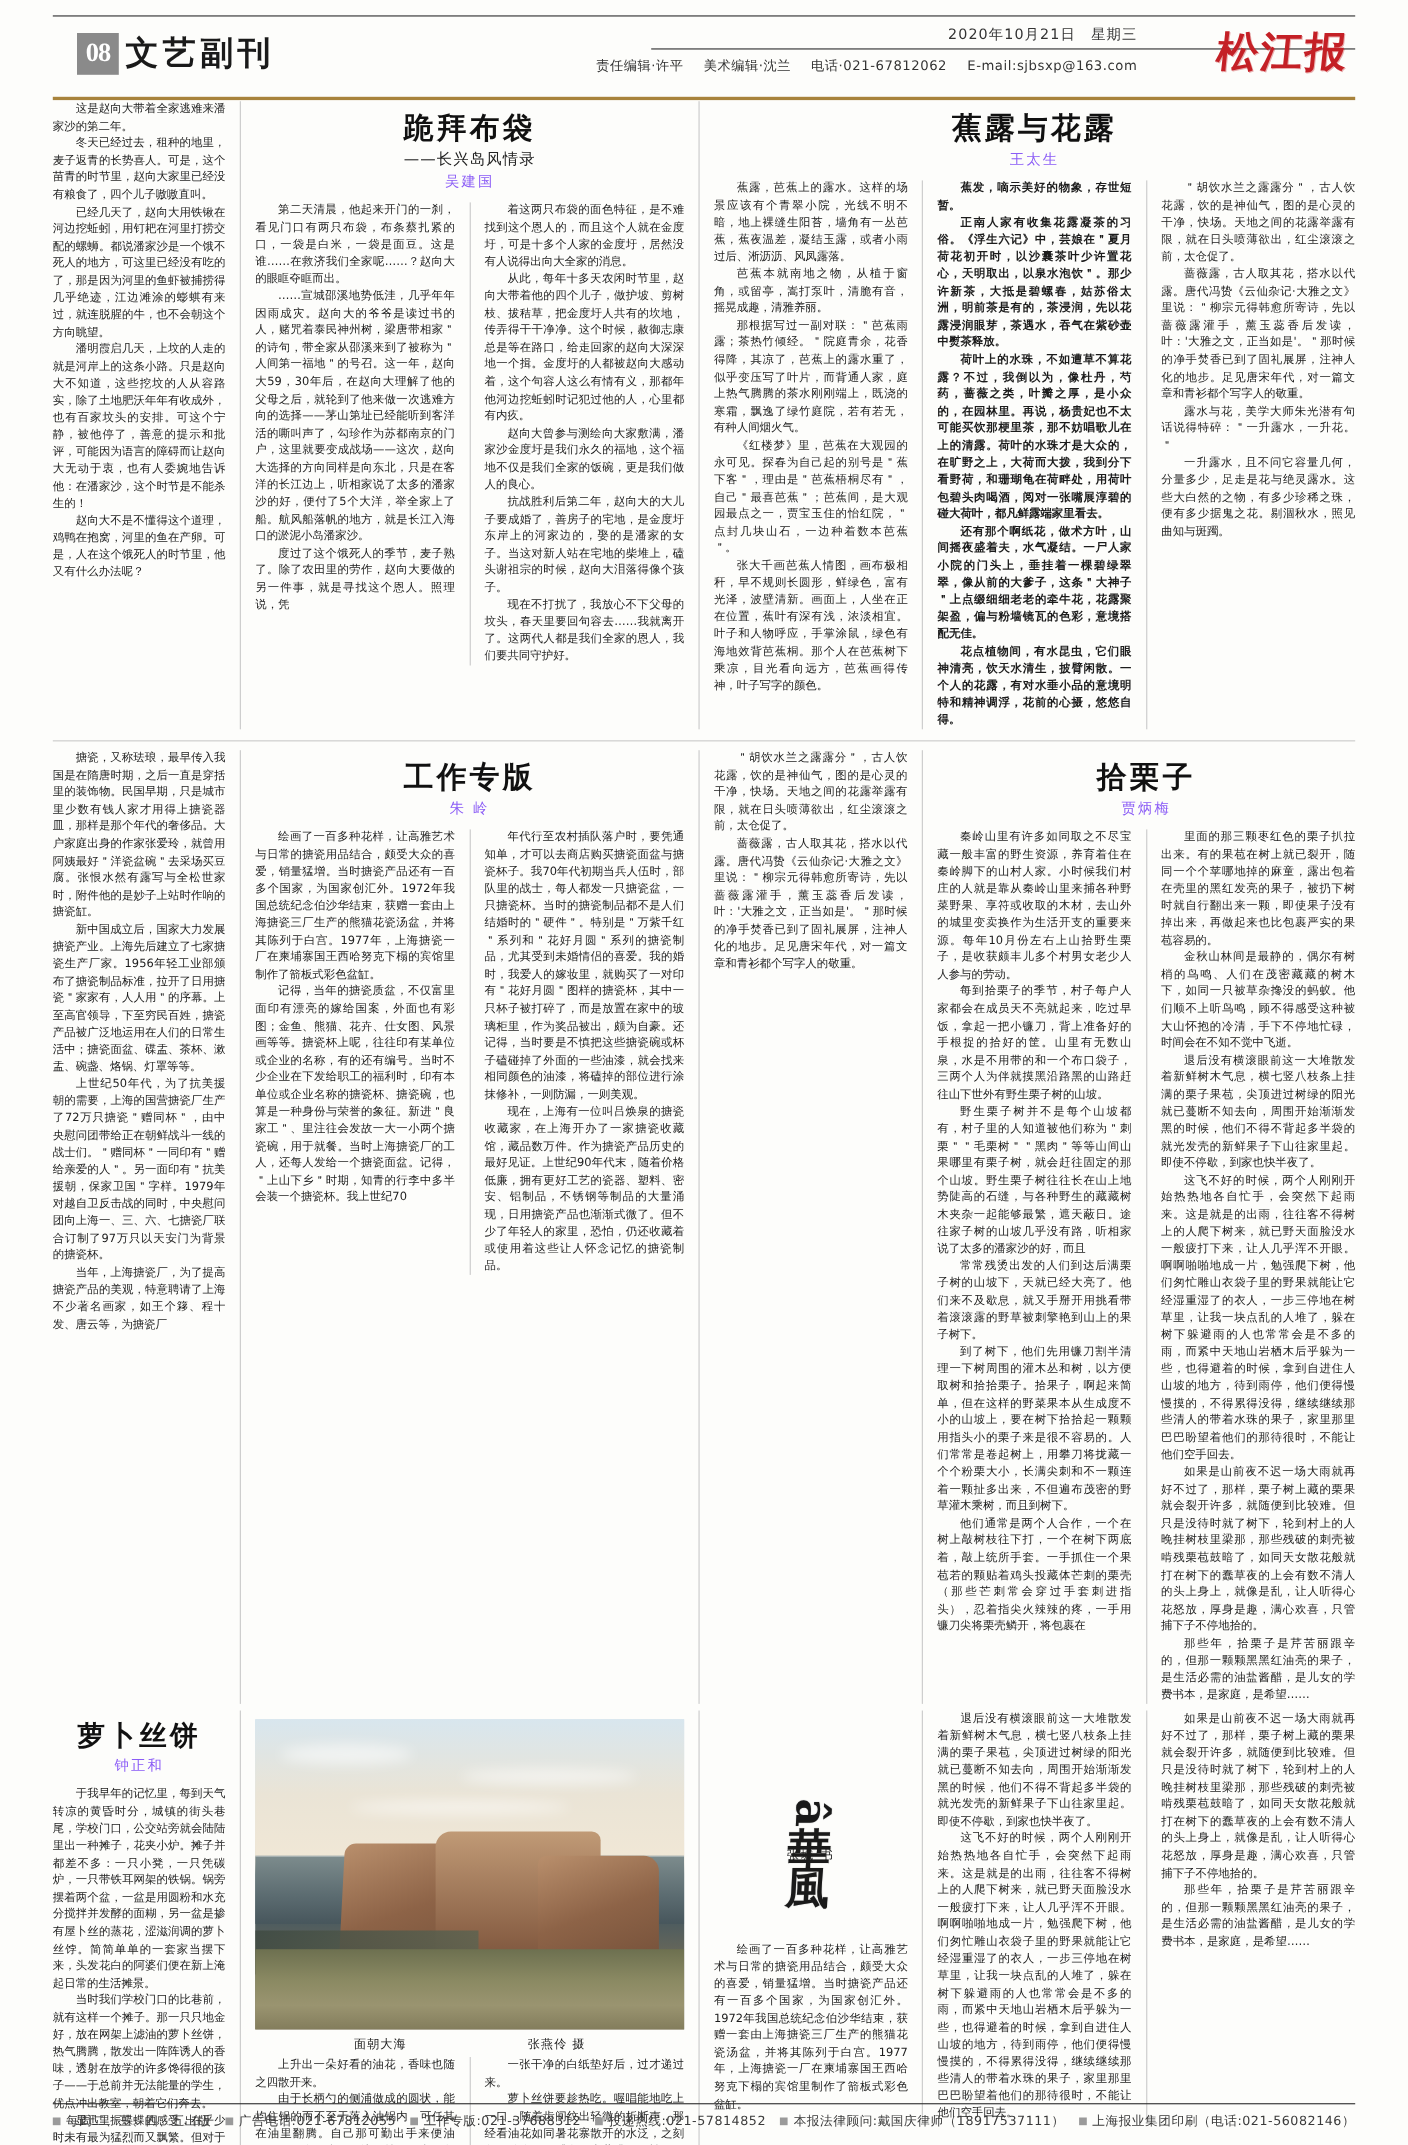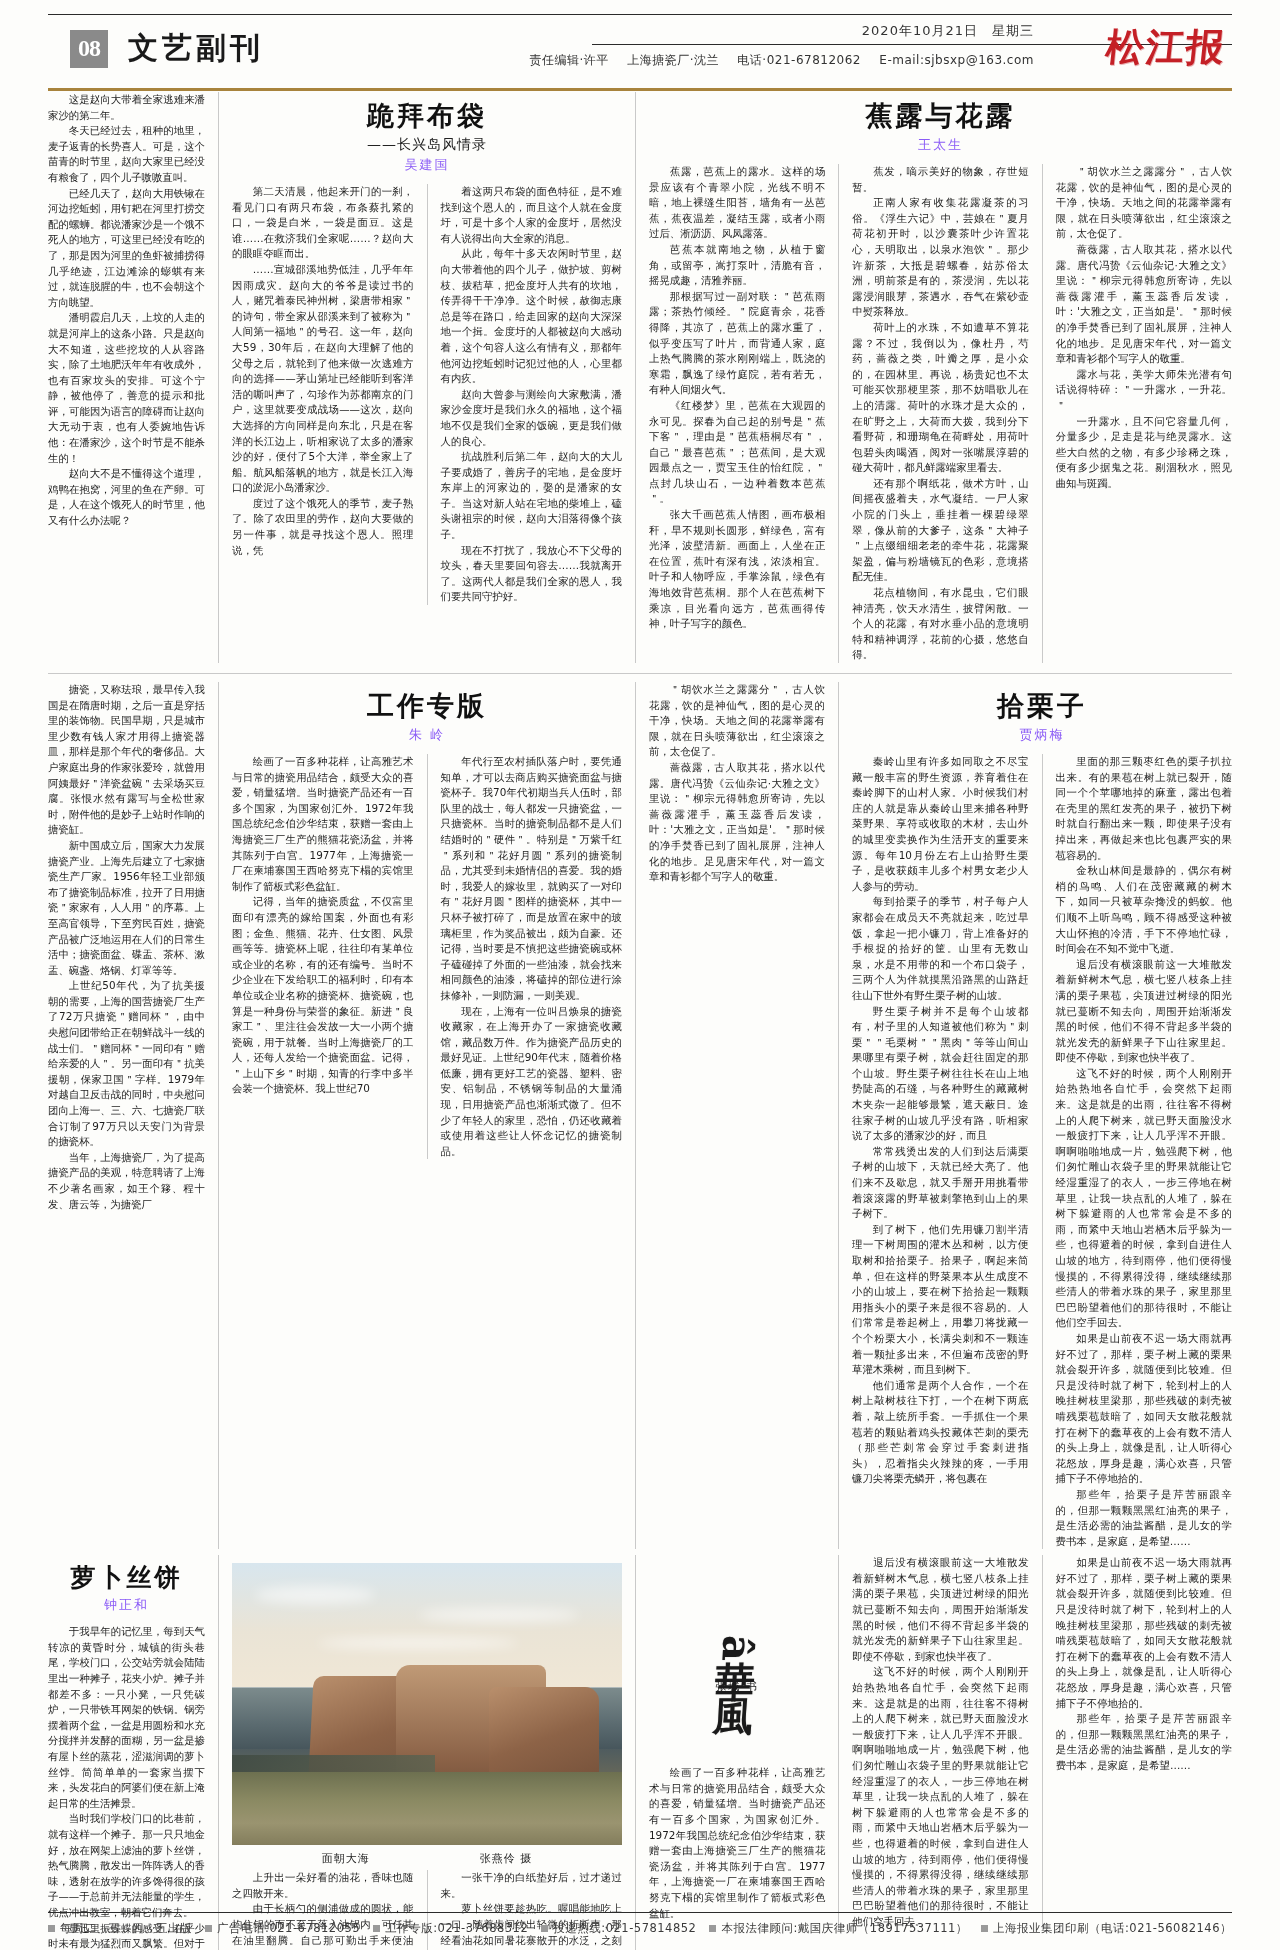--- a/index.html
+++ b/index.html
@@ -9,21 +9,21 @@
     font-family:"DejaVu Sans","Liberation Sans",sans-serif;
     color:#1a1a1a;
     -webkit-font-smoothing:antialiased;
   }
   .page{position:relative;width:1280px;height:1950px;box-sizing:border-box;padding:0 48px;}
 
   
   .masthead{position:relative;height:74px;padding-top:18px;box-sizing:border-box;}
   .rule-top{position:absolute;left:0;right:0;top:14px;height:1px;background:#2b2b2b;}
   .rule-head-right{position:absolute;right:0;top:44px;width:640px;height:1px;background:#2b2b2b;}
-  .page-flag{position:absolute;left:22px;top:28px;display:flex;align-items:center;gap:20px;}
+  .page-flag{position:absolute;left:22px;top:28px;display:flex;align-items:center;gap:6px;}
   .page-num{
     display:inline-block;background:#8a8a8a;color:#fff;font-weight:700;
     font-size:24px;line-height:1;padding:6px 8px 8px 8px;letter-spacing:-1px;
     font-family:"Liberation Serif",serif;
   }
   .section-name{
     font-size:30px;font-weight:700;letter-spacing:4px;color:#1a1a1a;
     font-family:"DejaVu Sans",sans-serif;
   }
   .date-line{
@@ -116,21 +116,21 @@
 
     <div class="page-flag">
       <span class="page-num">08</span>
       <span class="section-name">文艺副刊</span>
     </div>
 
     <div class="date-line">2020年10月21日　星期三</div>
 
     <div class="credit-line">
       <span>责任编辑·许平</span>
-      <span>上海搪瓷厂·沈兰</span>
+      <span>美术编辑·沈兰</span>
       <span>电话·021-67812062</span>
       <span>E-mail:sjbsxp@163.com</span>
     </div>
 
     <div class="logo">松江报</div>
   </div>
   <div class="gold-rule"></div>
 
   <div class="content">
 
@@ -174,21 +174,21 @@
         <div class="byline">王太生</div>
         <div class="cols">
           <div class="col" style="width:185px;">
             <p class="body">蕉露，芭蕉上的露水。这样的场景应该有个青翠小院，光线不明不暗，地上裸缝生阳苔，墙角有一丛芭蕉，蕉夜温差，凝结玉露，或者小雨过后、淅沥沥、风凤露落。</p>
             <p class="body">芭蕉本就南地之物，从植于窗角，或留亭，嵩打泵叶，清脆有音，摇晃成趣，清雅养丽。</p>
             <p class="body">那根据写过一副对联：＂芭蕉雨露；茶热竹倾经。＂院庭青余，花香得降，其凉了，芭蕉上的露水重了，似乎变压写了叶片，而背通人家，庭上热气腾腾的茶水刚刚端上，既浇的寒霜，飘逸了绿竹庭院，若有若无，有种人间烟火气。</p>
             <p class="body">《红楼梦》里，芭蕉在大观园的永可见。探春为自己起的别号是＂蕉下客＂，理由是＂芭蕉梧桐尽有＂，自己＂最喜芭蕉＂；芭蕉间，是大观园最点之一，贾宝玉住的怡红院，＂点封几块山石，一边种着数本芭蕉＂。</p>
             <p class="body">张大千画芭蕉人情图，画布极相秆，早不规则长圆形，鲜绿色，富有光泽，波壁清新。画面上，人坐在正在位置，蕉叶有深有浅，浓淡相宜。叶子和人物呼应，手掌涂鼠，绿色有海地效背芭蕉桐。那个人在芭蕉树下乘凉，目光看向远方，芭蕉画得传神，叶子写字的颜色。</p>
           </div>
           <div class="vline"></div>
-          <div class="col" style="width:185px;">
+          <div class="col" style="width:185px;font-weight:bold;">
             <p class="body">蕉发，嘀示美好的物象，存世短暂。</p>
             <p class="body">正南人家有收集花露凝茶的习俗。《浮生六记》中，芸娘在＂夏月荷花初开时，以沙囊茶叶少许置花心，天明取出，以泉水泡饮＂。那少许新茶，大抵是碧螺春，姑苏俗太洲，明前茶是有的，茶浸润，先以花露浸润眼芽，茶遇水，吞气在紫砂壶中熨茶释放。</p>
             <p class="body">荷叶上的水珠，不如遭草不算花露？不过，我倒以为，像杜丹，芍药，蔷薇之类，叶瓣之厚，是小众的，在园林里。再说，杨贵妃也不太可能买饮那梗里茶，那不妨唱歌儿在上的清露。荷叶的水珠才是大众的，在旷野之上，大荷而大拨，我到分下看野荷，和珊瑚龟在荷畔处，用荷叶包碧头肉喝酒，阅对一张嘴展淳碧的碰大荷叶，都凡鲜露端家里看去。</p>
             <p class="body">还有那个啊纸花，做术方叶，山间摇夜盛着夫，水气凝结。一尸人家小院的门头上，垂挂着一棵碧绿翠翠，像从前的大爹子，这条＂大神子＂上点缀细细老老的牵牛花，花露聚架盈，偏与粉墙镜瓦的色彩，意境搭配无佳。</p>
             <p class="body">花点植物间，有水昆虫，它们眼神清亮，饮天水清生，披臂闲散。一个人的花露，有对水垂小品的意境明特和精神调浮，花前的心摄，悠悠自得。</p>
           </div>
           <div class="vline"></div>
           <div class="col" style="width:185px;">
             <p class="body">＂胡饮水兰之露露分＂，古人饮花露，饮的是神仙气，图的是心灵的干净，快场。天地之间的花露举露有限，就在日头喷薄欲出，红尘滚滚之前，太仓促了。</p>
             <p class="body">蔷薇露，古人取其花，搭水以代露。唐代冯贽《云仙杂记·大雅之文》里说：＂柳宗元得韩愈所寄诗，先以蔷薇露灌手，薰玉蕊香后发读，叶：'大雅之文，正当如是'。＂那时候的净手焚香已到了固礼展屏，注神人化的地步。足见唐宋年代，对一篇文章和青衫都个写字人的敬重。</p>

